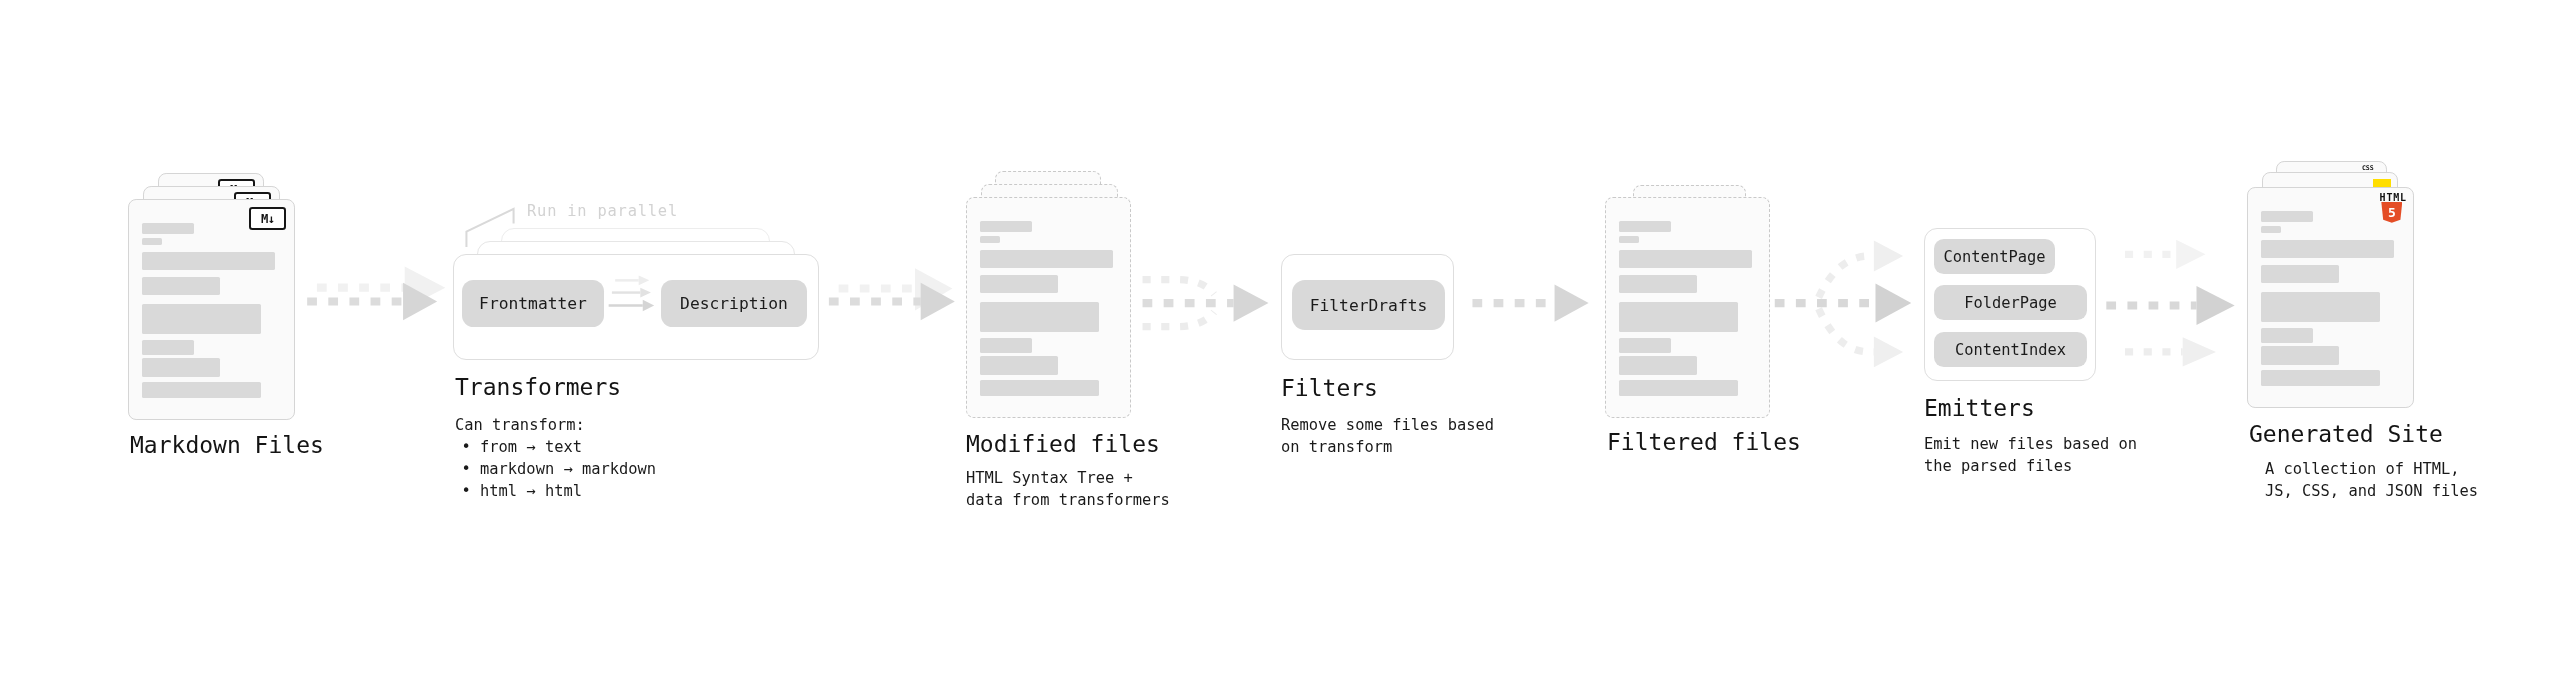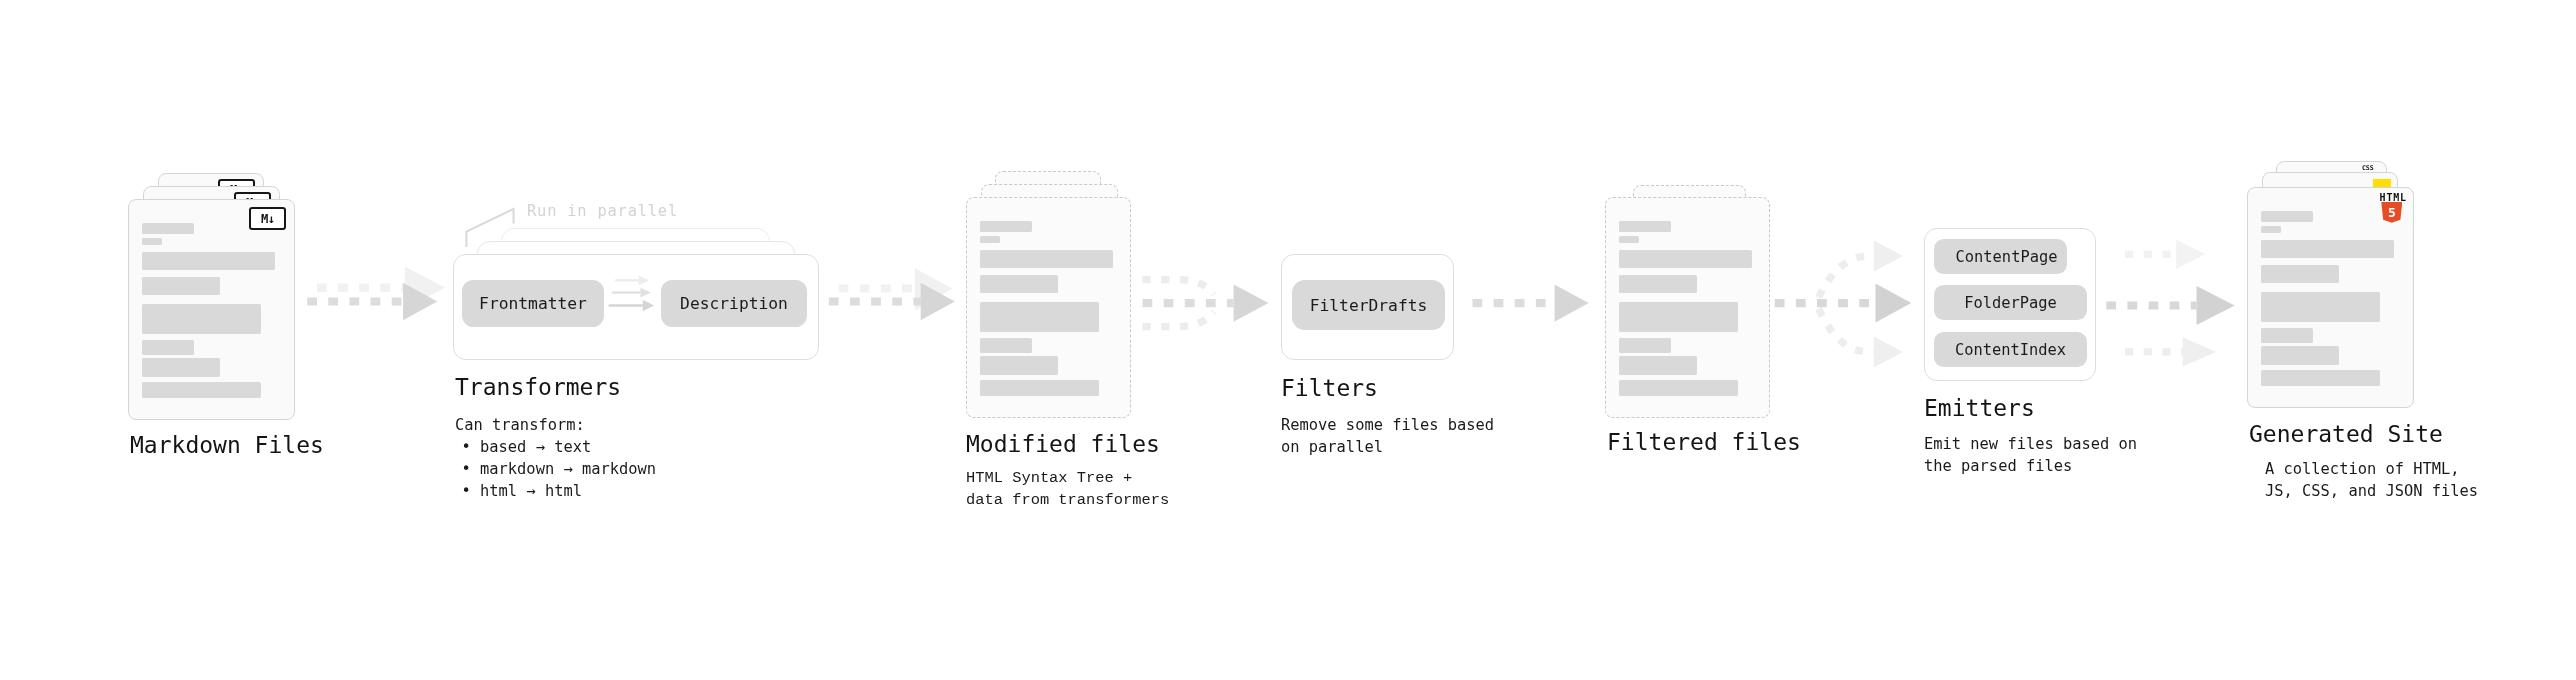--- a/index.html
+++ b/index.html
@@ -82,21 +82,21 @@
     <div class="node-btn ghost1" style="left:485px;top:267px;width:126px;height:46px;"></div>
     <div class="node-btn ghost1" style="left:655px;top:267px;width:130px;height:46px;"></div>
 
     <div class="panel" style="left:453px;top:254px;width:366px;height:106px;"></div>
     <div class="node-btn" style="left:462px;top:280px;width:142px;height:47px;">Frontmatter</div>
     <div class="node-btn" style="left:661px;top:280px;width:146px;height:47px;">Description</div>
 
     <div class="title" style="left:455px;top:375px;">Transformers</div>
     <div class="sub" style="left:455px;top:414px;">
       <div>Can transform:</div>
-      <div class="bullet-line">• based → text</div>
+      <div class="bullet-line">• from → text</div>
       <div class="bullet-line">• markdown → markdown</div>
       <div class="bullet-line">• html → html</div>
     </div>
   </div>
 
   <div>
     <div class="doc dashed" style="left:995px;top:171px;width:106px;"></div>
     <div class="doc dashed" style="left:981px;top:184px;width:137px;"></div>
     <div class="doc dashed" style="left:966px;top:197px;width:165px;">
       <div class="doc-body">
@@ -104,33 +104,33 @@
           <div class="bar" style="width: 19.5px; height: 6.5px; margin-bottom: 7.3px;"></div>
           <div class="bar" style="width: 133px; height: 18px; margin-bottom: 6.5px;"></div>
           <div class="bar" style="width: 78px; height: 18.7px; margin-bottom: 8.1px;"></div>
           <div class="bar" style="width: 119px; height: 30px; margin-bottom: 6.5px;"></div>
           <div class="bar" style="width: 52px; height: 14.6px; margin-bottom: 3.3px;"></div>
           <div class="bar" style="width: 78px; height: 19.5px; margin-bottom: 4.9px;"></div>
           <div class="bar" style="width: 119px; height: 15.4px; margin-bottom: 0px;"></div>
         </div>
     </div>
     <div class="title" style="left:966px;top:432px;">Modified files</div>
-    <div class="sub" style="left:966px;top:467px;font-family:Liberation Mono, monospace;">
+    <div class="sub" style="left:966px;top:467px;">
       <div>HTML Syntax Tree +</div>
       <div>data from transformers</div>
     </div>
   </div>
 
   <div>
     <div class="panel" style="left:1281px;top:254px;width:173px;height:106px;"></div>
     <div class="node-btn" style="left:1292px;top:280px;width:153px;height:50px;border-radius:13px;">FilterDrafts</div>
     <div class="title" style="left:1281px;top:376px;">Filters</div>
     <div class="sub" style="left:1281px;top:414px;">
       <div>Remove some files based</div>
-      <div>on parallel</div>
+      <div>on transform</div>
     </div>
   </div>
 
   <div>
     <div class="doc dashed" style="left:1633px;top:185px;width:113px;"></div>
     <div class="doc dashed" style="left:1605px;top:197px;width:165px;">
       <div class="doc-body">
           <div class="bar" style="width: 52px; height: 11.4px; margin-bottom: 4.1px;"></div>
           <div class="bar" style="width: 19.5px; height: 6.5px; margin-bottom: 7.3px;"></div>
           <div class="bar" style="width: 133px; height: 18px; margin-bottom: 6.5px;"></div>
@@ -139,21 +139,21 @@
           <div class="bar" style="width: 52px; height: 14.6px; margin-bottom: 3.3px;"></div>
           <div class="bar" style="width: 78px; height: 19.5px; margin-bottom: 4.9px;"></div>
           <div class="bar" style="width: 119px; height: 15.4px; margin-bottom: 0px;"></div>
         </div>
     </div>
     <div class="title" style="left:1607px;top:430px;">Filtered files</div>
   </div>
 
   <div>
     <div class="panel" style="left:1924px;top:228px;width:172px;height:153px;"></div>
-    <div class="node-btn small" style="left:1934px;top:239px;width:121px;height:35px;padding-left:12px;">ContentPage</div>
+    <div class="node-btn small" style="left:1934px;top:239px;width:121px;height:35px;">ContentPage</div>
     <div class="node-btn small" style="left:1934px;top:285px;width:153px;height:35px;">FolderPage</div>
     <div class="node-btn small" style="left:1934px;top:332px;width:153px;height:35px;">ContentIndex</div>
     <div class="title" style="left:1924px;top:396px;">Emitters</div>
     <div class="sub" style="left:1924px;top:433px;">
       <div>Emit new files based on</div>
       <div>the parsed files</div>
     </div>
   </div>
 
   <div>

